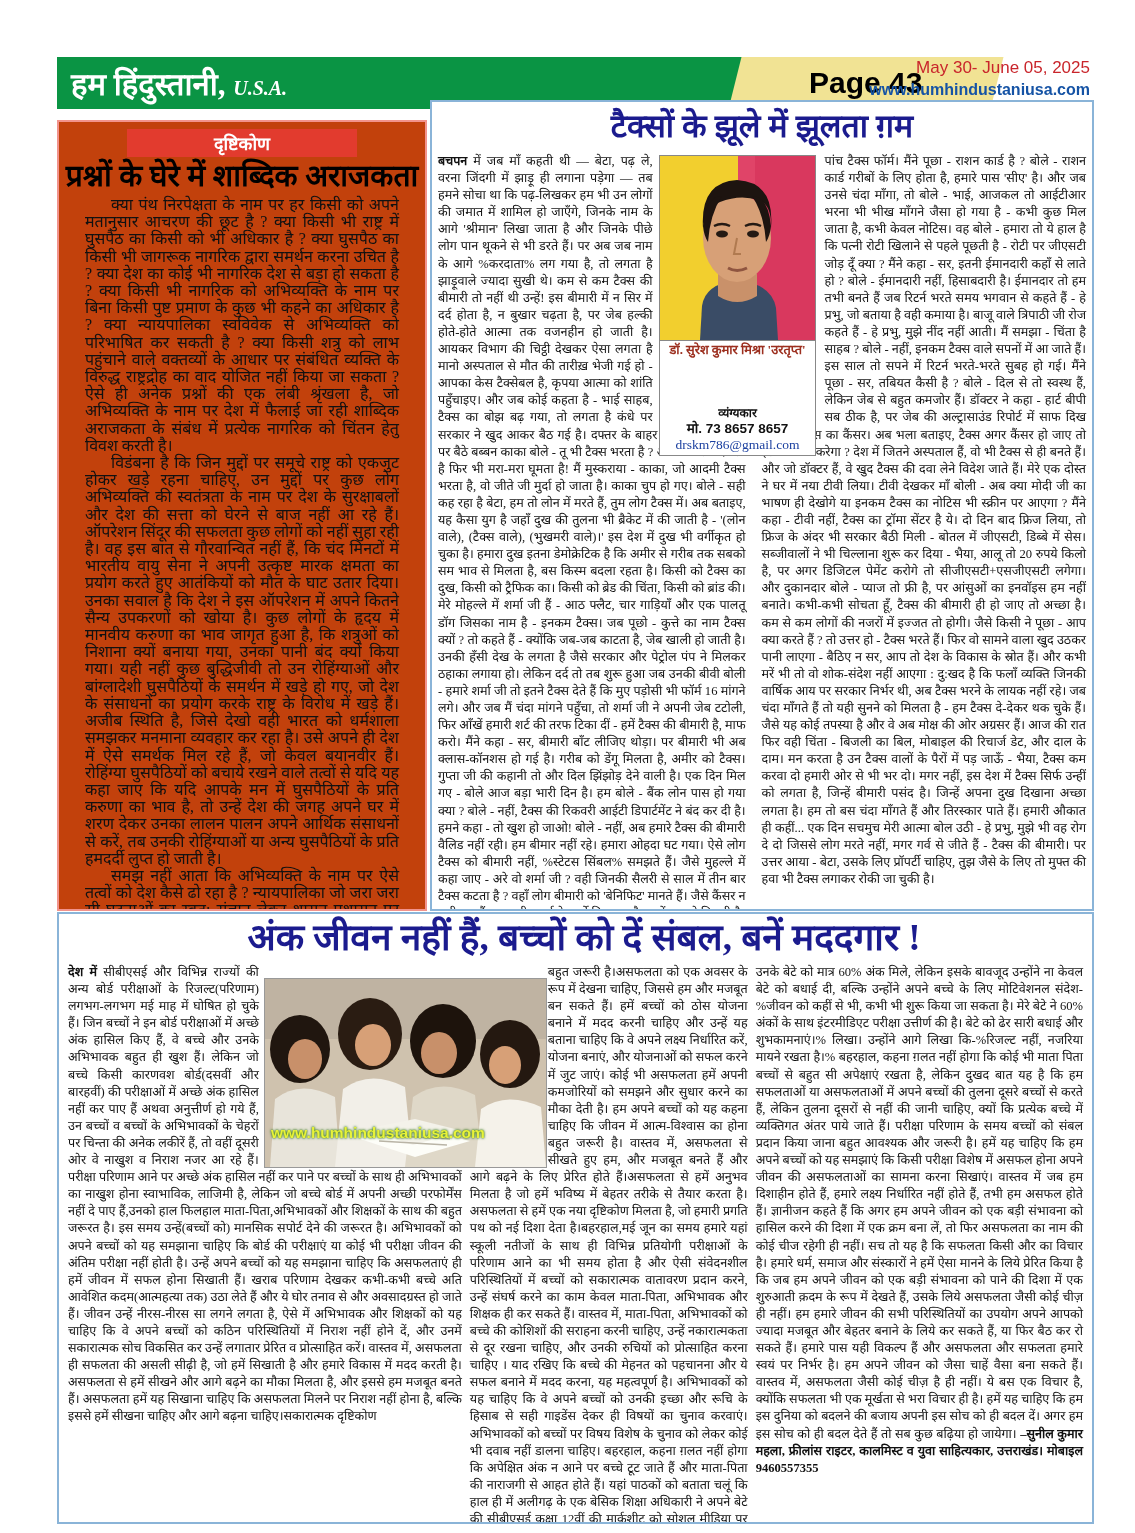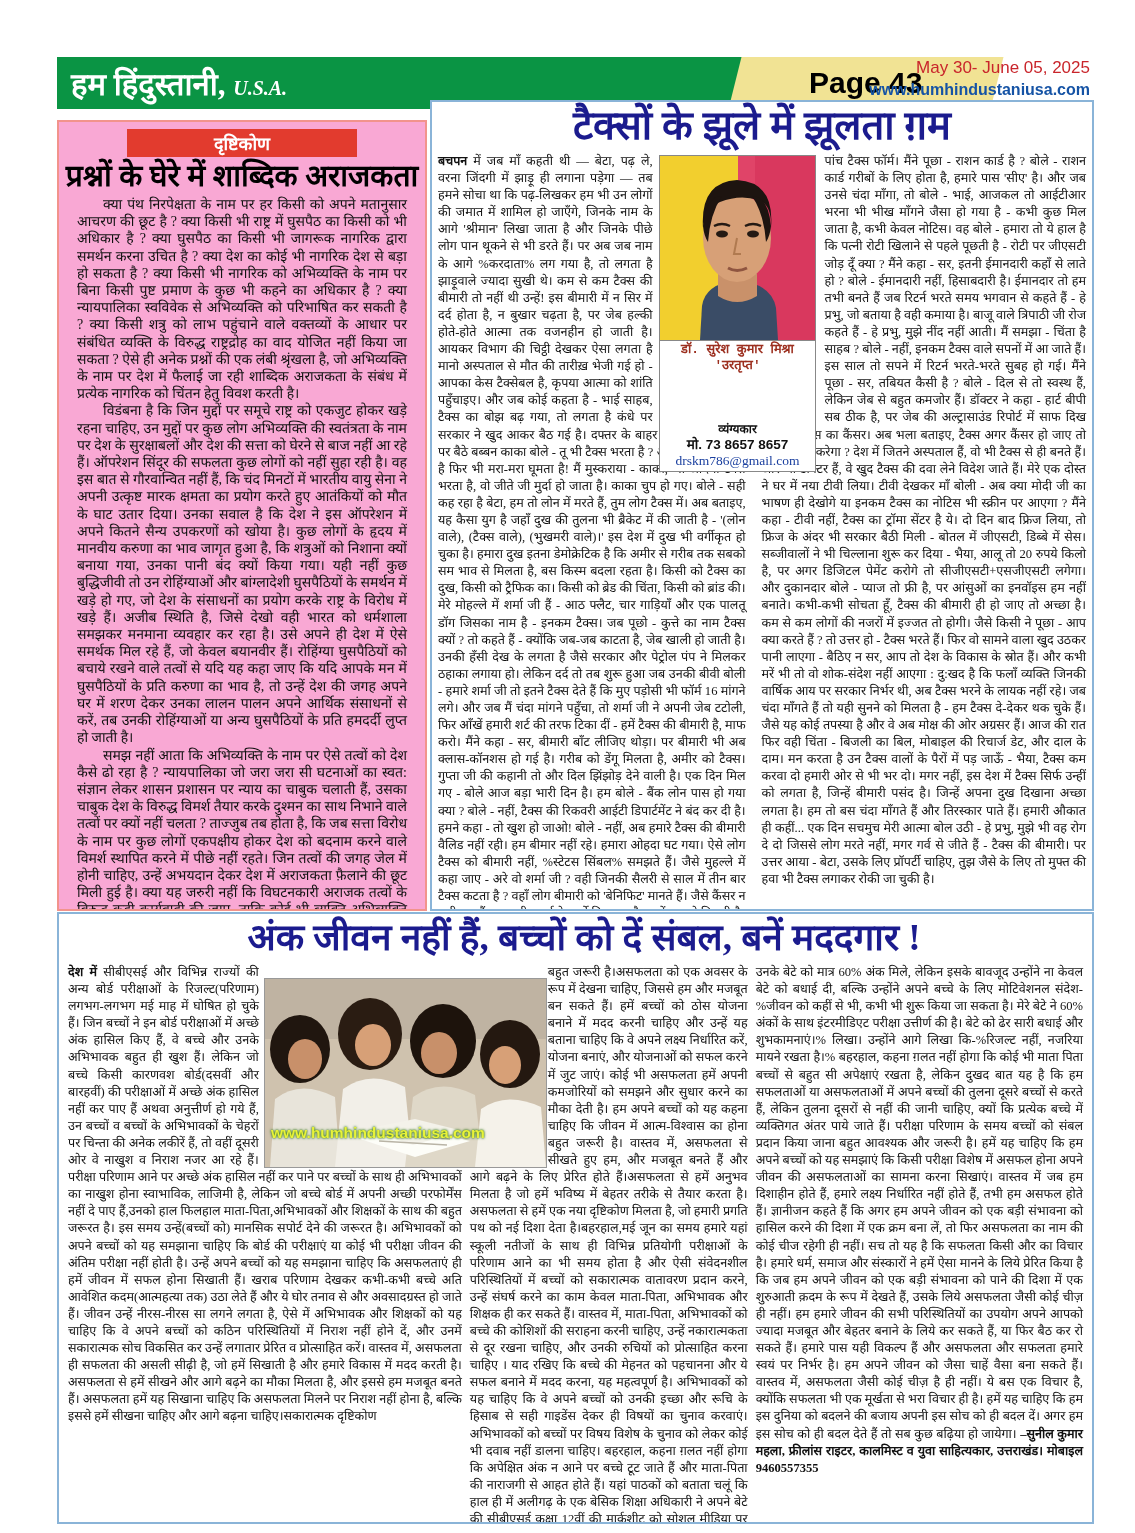--- a/index.html
+++ b/index.html
@@ -11,41 +11,41 @@
     clip-path:polygon(0 0,712px 0,672px 52px,0 52px);display:flex;align-items:center;}
   #masthead .mast-text{color:#fff;font-weight:bold;font-size:31px;padding-left:14px;white-space:nowrap;}
   #masthead .mast-usa{font-size:20px;font-style:italic;font-weight:bold;text-align:center;}
   #pagebox{position:absolute;left:678px;top:2px;width:262px;height:52px;background:#f1e394;
     transform:skewX(-14deg);display:flex;align-items:center;justify-content:center;}
   #pagebox .pg{transform:skewX(14deg);color:#000;font-weight:bold;font-size:30px;font-family:"Liberation Sans",sans-serif;}
   #hdr-right{position:absolute;right:0;top:2px;text-align:right;line-height:22px;}
   .hdr-date{color:#c9252b;font-weight:normal;font-size:17px;font-family:"Liberation Sans",sans-serif;}
   .hdr-site{color:#1553a5;font-weight:bold;font-size:16px;font-family:"Liberation Sans",sans-serif;border-bottom:2px solid #4472c4;}
   
-  #viewbox{left:57px;top:120px;width:366px;height:787px;background:#f9a8d4;border:2px solid #f2938c;overflow:hidden;}
+  #viewbox{left:57px;top:120px;width:366px;height:787px;background:#c2410c;border:2px solid #f2938c;overflow:hidden;}
   #kicker{width:230px;margin:7px auto 2px auto;background:#e23b2e;color:#fff;text-align:center;
     font-weight:bold;font-size:18px;padding:2px 0;}
   #view-headline{text-align:center;font-weight:bold;font-size:30px;line-height:33px;color:#000;margin:2px 4px 4px 4px;}
-  .view-body{padding:0 18px;font-size:14px;line-height:17.2px;text-align:justify;}
+  .view-body{padding:0 26px;font-size:16px;line-height:17.2px;text-align:justify;}
   .view-body p{margin:0;text-indent:26px;}
   #view-byline{text-align:right;font-weight:bold;font-size:16.5px;padding:2px 12px 0 0;}
   
   #taxbox{left:430px;top:100px;width:660px;height:807px;background:#fff;border:2px solid #8ab4d8;overflow:hidden;}
-  #tax-headline{text-align:center;color:#1b1b8e;font-weight:bold;font-size:40px;line-height:46px;margin-top:1px;}
+  #tax-headline{text-align:center;color:#1b1b8e;font-weight:bold;font-size:32px;line-height:46px;margin-top:1px;}
   #tax-body{position:relative;margin:4px 6px 0 6px;font-size:12.6px;line-height:17.1px;text-align:justify;}
   .tax-cols{display:flex;gap:9px;}
   .tax-col1{width:311px;}
   .tax-col2{width:328px;margin-left:7px;}
   .sp-r{float:right;width:93px;height:258px;}
   .sp-l{float:left;width:63px;height:258px;}
   #tax-photo{position:absolute;left:221px;top:2px;width:157px;z-index:3;}
   #tax-photo .portrait{width:155px;height:184px;border:1px solid #888;display:block;}
   #tax-caption{border:1px solid #888;border-top:none;background:#fff;text-align:center;
     font-family:"Liberation Serif",serif;padding:1px 0 2px 0;}
-  .cap-name{color:#9c2f1f;font-weight:bold;font-size:12.8px;line-height:16px;font-family:Liberation Mono, monospace;}
+  .cap-name{color:#9c2f1f;font-weight:bold;font-size:12.8px;line-height:16px;}
   .cap-role{font-weight:bold;font-size:12px;line-height:15px;margin-top:48px;}
   .cap-phone{font-weight:bold;font-size:13.5px;line-height:16px;font-family:"Liberation Sans",sans-serif;}
   .cap-mail{color:#1a3f9f;font-size:13.5px;line-height:16px;}
   .lead{font-weight:bold;}
   
   #bottombox{left:57px;top:912px;width:1033px;height:608px;background:#fff;border:2px solid #8ab4d8;overflow:hidden;}
   #bottom-headline{text-align:center;color:#1b1b8e;font-weight:bold;font-size:37px;line-height:44px;margin-top:2px;padding-left:17px;}
   #bottom-body{position:relative;margin:4px 9px 0 9px;font-size:12.6px;line-height:17.1px;text-align:justify;}
   .bot-cols{display:flex;gap:8px;}
   .bot-colA{width:397px;}

